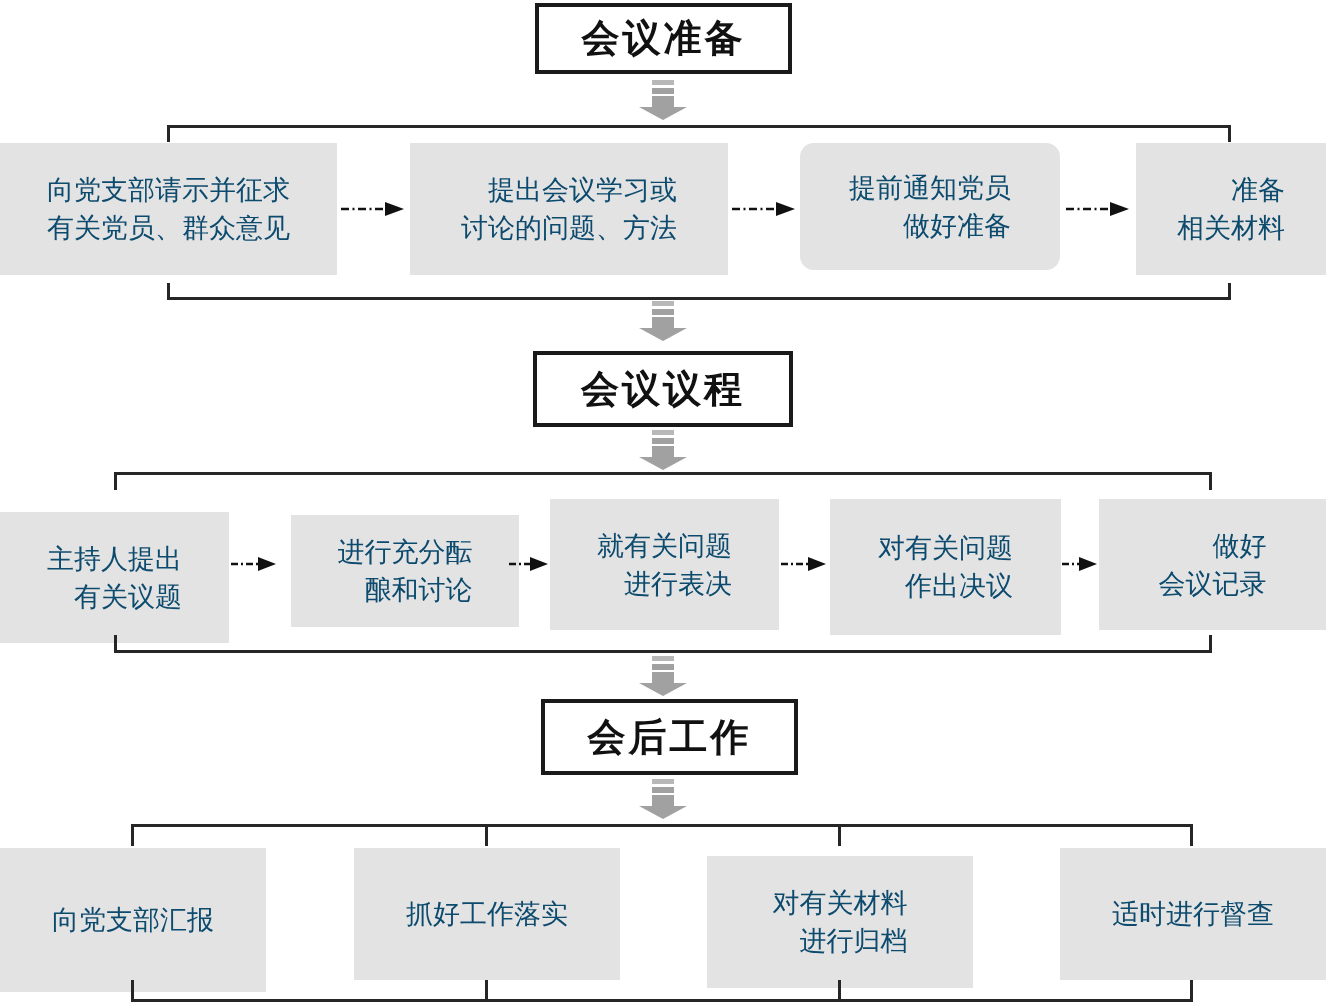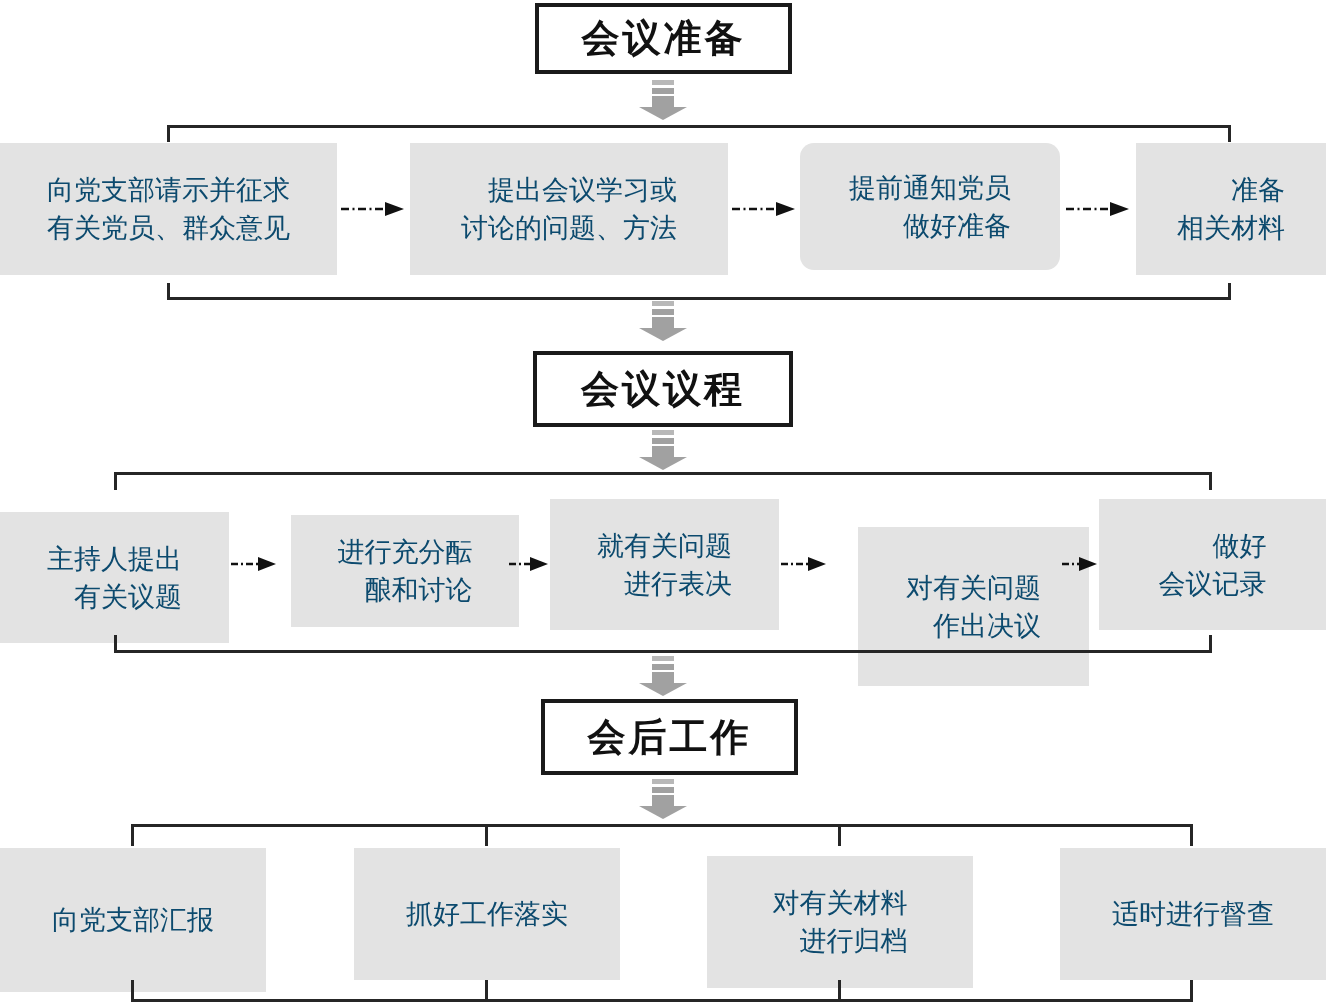--- a/index.html
+++ b/index.html
@@ -94,21 +94,21 @@
   <div class="hline" style="left:114px;top:472px;width:1098px;"></div>
   <div class="vstub" style="left:114px;top:472px;height:18px;"></div>
   <div class="vstub" style="left:1209px;top:472px;height:18px;"></div>
 
   <div class="step" style="left:0px;top:512px;width:229px;height:131px;">主持人提出
 有关议题</div>
   <div class="step" style="left:280px;top:515px;width:228px;height:112px;margin-left:11px;">进行充分酝
 酿和讨论</div>
   <div class="step" style="left:550px;top:499px;width:229px;height:131px;">就有关问题
 进行表决</div>
-  <div class="step" style="left:858px;top:499px;width:231px;height:159px;margin-top:28px;">对有关问题
+  <div class="step" style="left:830px;top:499px;width:231px;height:136px;">对有关问题
 作出决议</div>
   <div class="step" style="left:1099px;top:499px;width:227px;height:131px;">做好
 会议记录</div>
 
   <svg class="darrow" style="left:231px;top:556px;" width="46" height="16" viewBox="0 0 46 16">
     <line x1="0" y1="8" x2="28" y2="8" stroke="#111111" stroke-width="2.4" stroke-dasharray="7 3 2 3"></line>
     <polygon points="27,1 45,8 27,15" fill="#111111"></polygon>
   </svg>
   <svg class="darrow" style="left:509px;top:556px;" width="40" height="16" viewBox="0 0 40 16">
     <line x1="0" y1="8" x2="22" y2="8" stroke="#111111" stroke-width="2.4" stroke-dasharray="7 3 2 3"></line>

